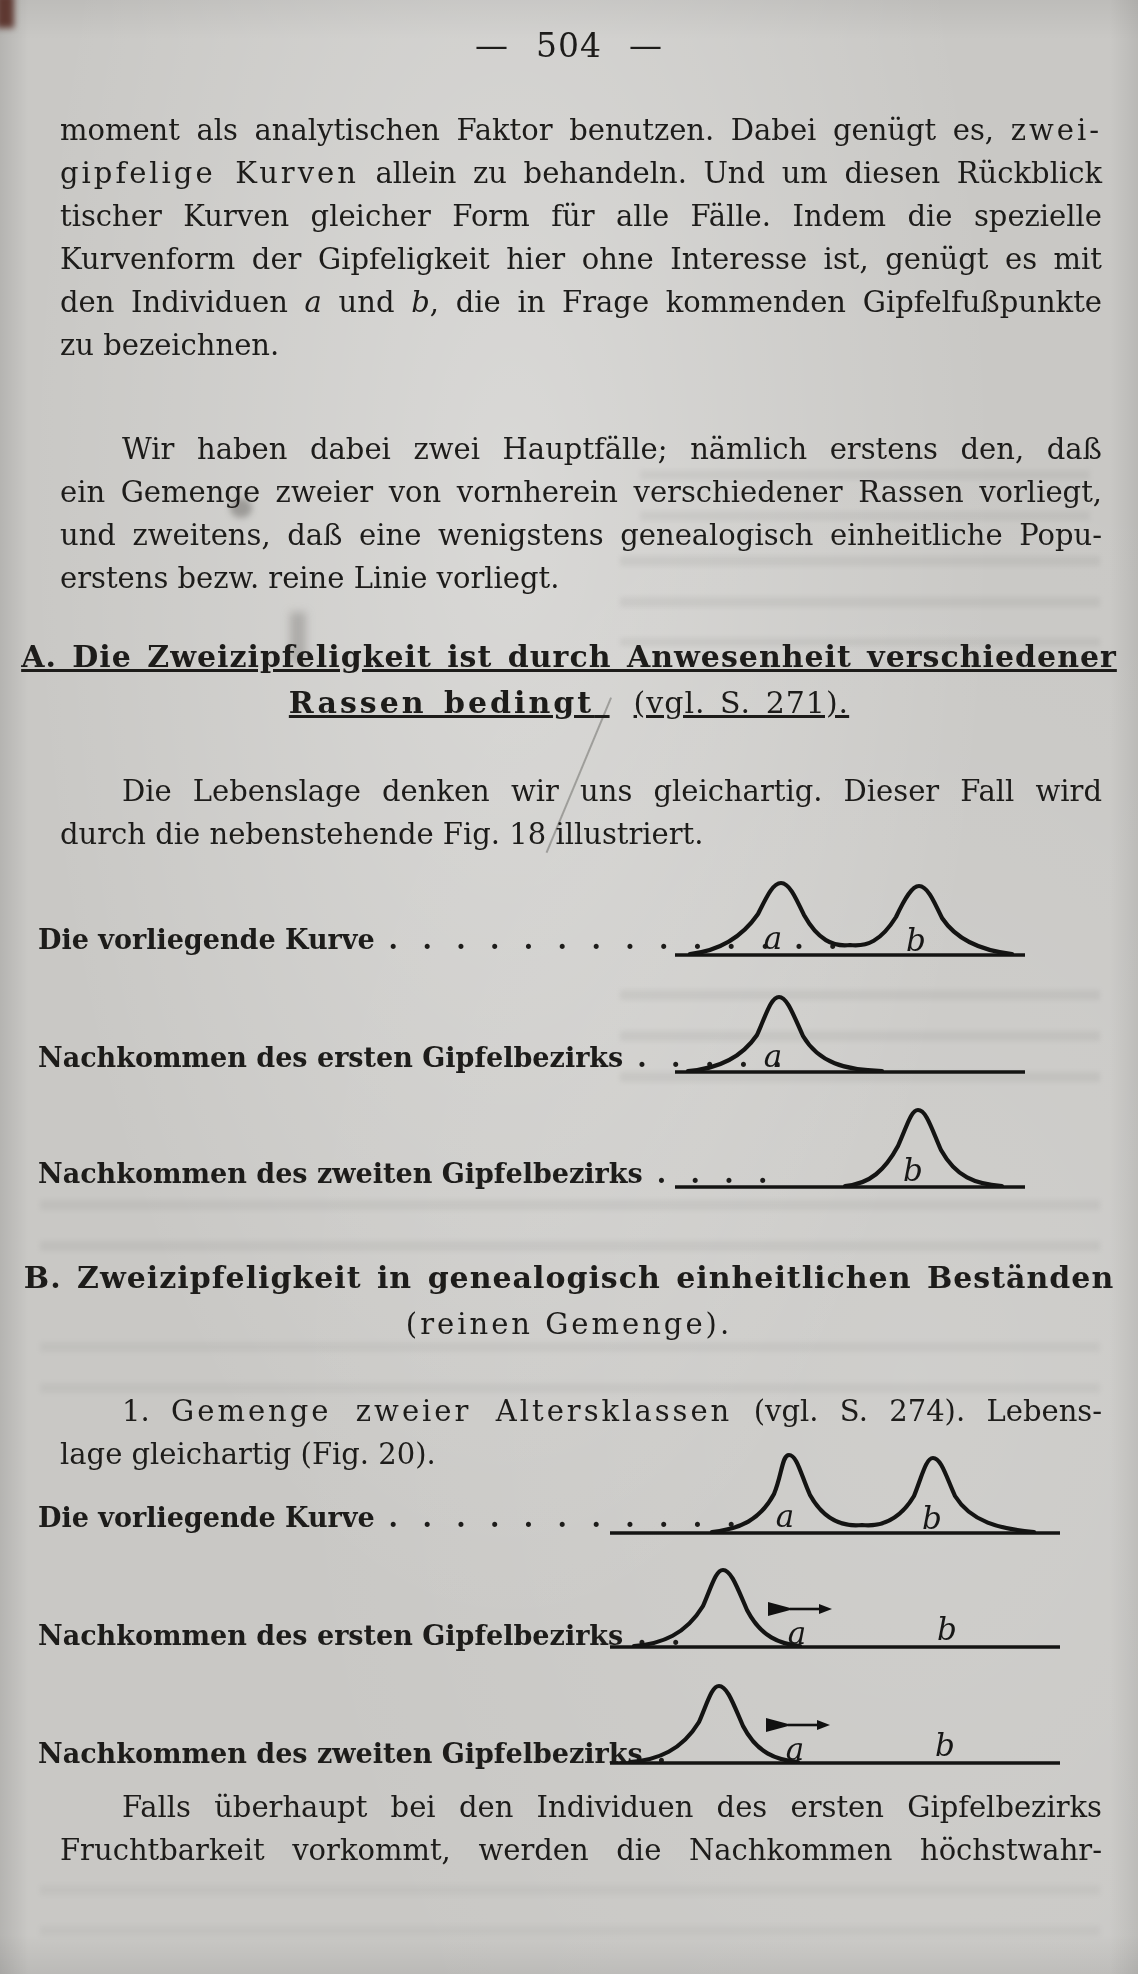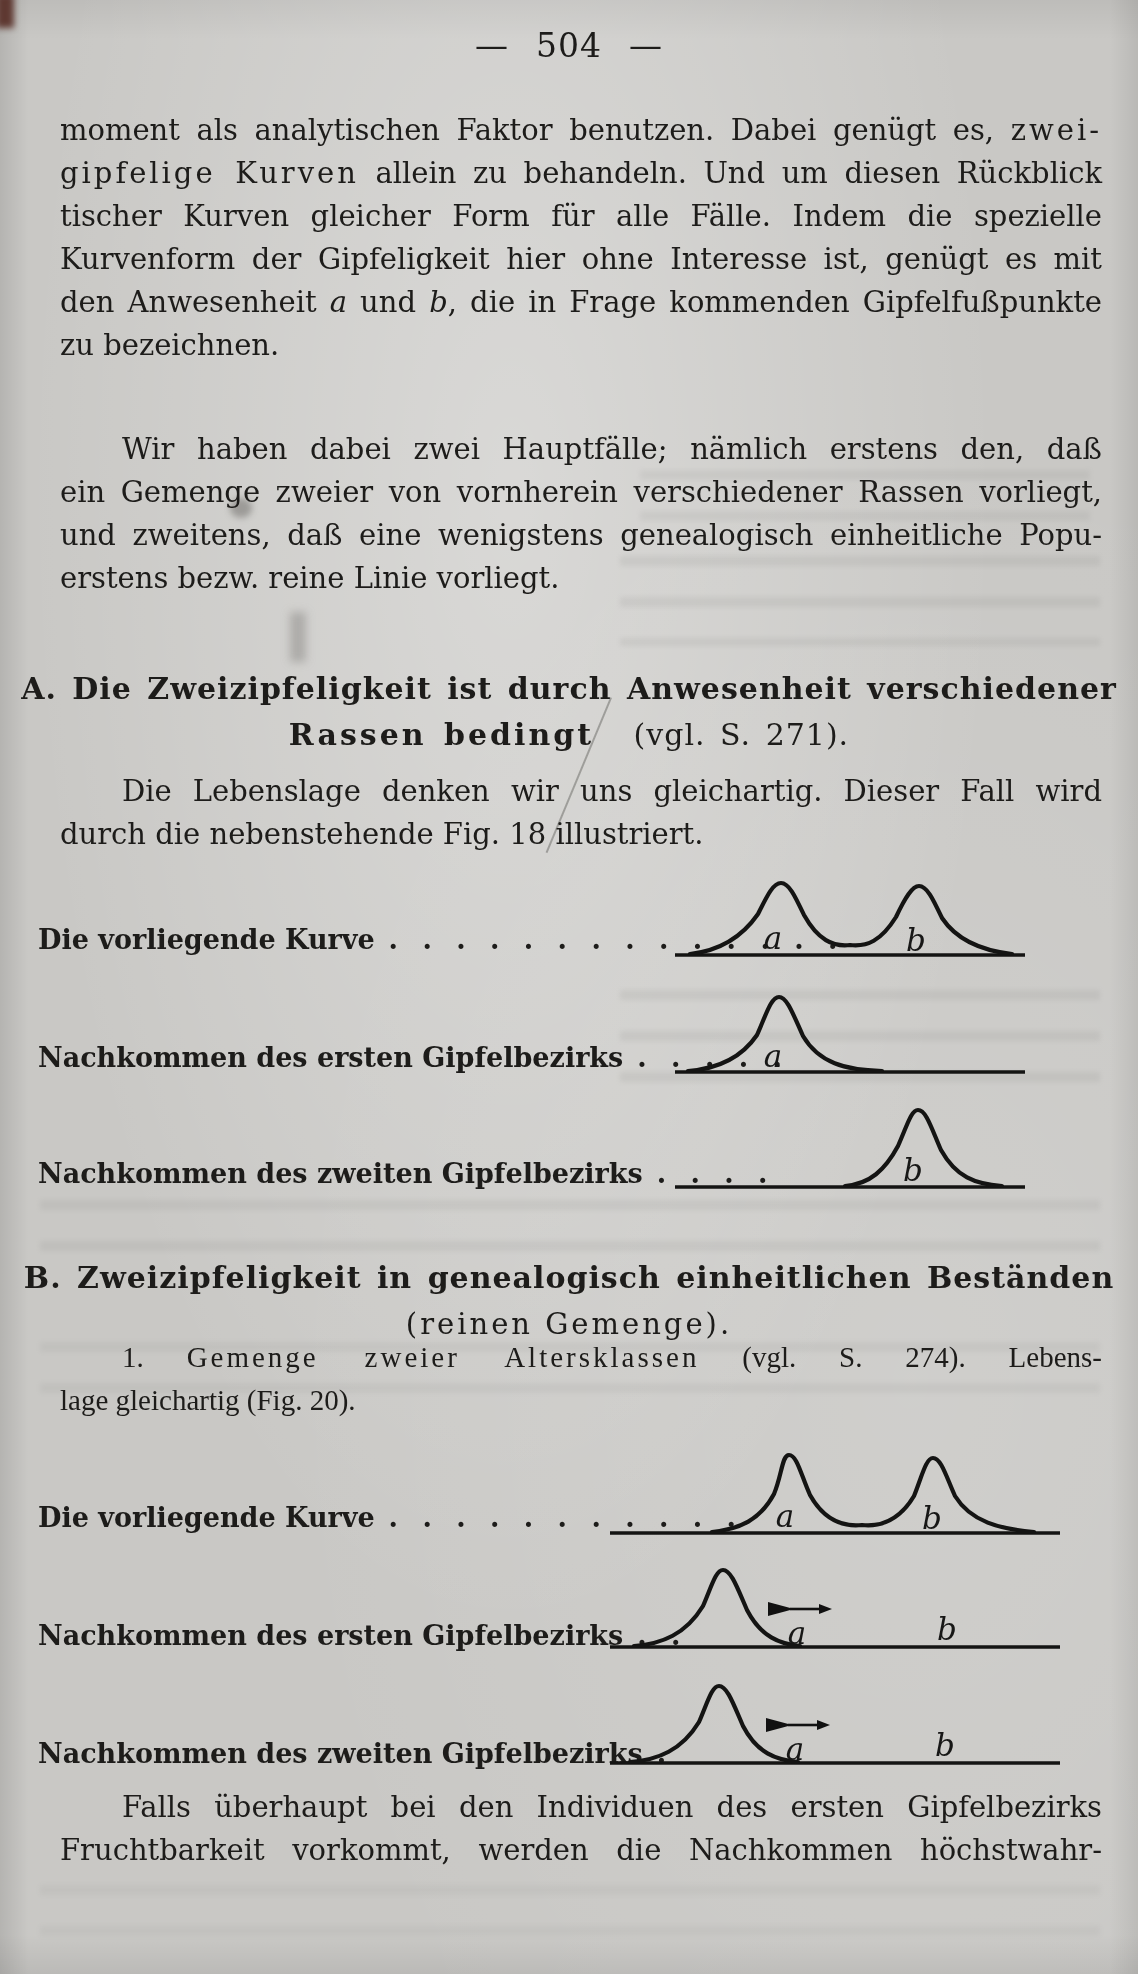--- a/index.html
+++ b/index.html
@@ -76,32 +76,32 @@
     <span>—</span>
     <span>504</span>
     <span>—</span>
   </div>
 
   <div class="para" style="top:109px;">
     <div class="line just"><span>moment als analytischen Faktor benutzen.  Dabei genügt es, </span><span class="gesperrt">zwei-</span></div>
     <div class="line just"><span class="gesperrt">gipfelige Kurven</span><span> allein zu behandeln.  Und um diesen Rückblick</span></div>
     <div class="line just">tischer Kurven gleicher Form für alle Fälle.  Indem die spezielle</div>
     <div class="line just">Kurvenform der Gipfeligkeit hier ohne Interesse ist, genügt es mit</div>
-    <div class="line just"><span>den Anwesenheit </span><span class="it">a</span><span> und </span><span class="it">b</span><span>, die in Frage kommenden Gipfelfußpunkte</span></div>
+    <div class="line just"><span>den Individuen </span><span class="it">a</span><span> und </span><span class="it">b</span><span>, die in Frage kommenden Gipfelfußpunkte</span></div>
     <div class="line">zu bezeichnen.</div>
   </div>
 
   <div class="para" style="top:428px;">
     <div class="line just indent">Wir haben dabei zwei Hauptfälle; nämlich erstens den, daß</div>
     <div class="line just">ein Gemenge zweier von vornherein verschiedener Rassen vorliegt,</div>
     <div class="line just">und zweitens, daß eine wenigstens genealogisch einheitliche Popu-</div>
     <div class="line">erstens bezw. reine Linie vorliegt.</div>
   </div>
 
-  <div class="heading" style="top:666px;">
+  <div class="heading" style="top:634px;text-decoration:underline;">
     <div class="hline">A. Die Zweizipfeligkeit ist durch Anwesenheit verschiedener</div>
     <div class="hline"><span class="gesperrt">Rassen bedingt</span>&nbsp;<span class="hnorm">(vgl. S. 271).</span></div>
   </div>
 
   <div class="para" style="top:770px;">
     <div class="line just indent">Die Lebenslage denken wir uns gleichartig.  Dieser Fall wird</div>
     <div class="line">durch die nebenstehende Fig. 18 illustriert.</div>
   </div>
 
   <div class="figlabel" style="top:922px;"><span>Die vorliegende Kurve</span><span class="dots">. . . . . . . . . . . . . .</span></div>
@@ -124,21 +124,21 @@
     <line class="baseline" x1="20" y1="87" x2="370" y2="87"></line>
     <path class="curve" d="M 190 86 C 215 84 230 70 243 46 C 252 26 256 10 263 10 C 271 10 276 27 286 50 C 301 77 320 84 347 86"></path>
     <text class="cl" x="258" y="81" text-anchor="middle">b</text>
   </svg>
 
   <div class="heading" style="top:1255px;">
     <div class="hline">B. Zweizipfeligkeit in genealogisch einheitlichen Beständen</div>
     <div class="hsub gesperrt">(reinen Gemenge).</div>
   </div>
 
-  <div class="para" style="top:1336px;font-family:Liberation Serif, serif;">
+  <div class="para" style="top:1390px;">
     <div class="line just indent"><span>1.</span>&nbsp;<span class="gesperrt">Gemenge zweier Altersklassen</span>&nbsp;<span>(vgl. S. 274).  Lebens-</span></div>
     <div class="line">lage gleichartig (Fig. 20).</div>
   </div>
 
   <div class="figlabel" style="top:1500px;"><span>Die vorliegende Kurve</span><span class="dots">. . . . . . . . . . .</span></div>
   <svg class="figsvg" style="left:600px;top:1438px;" width="475" height="100" viewBox="0 0 475 100">
     <line class="baseline" x1="10" y1="95" x2="460" y2="95"></line>
     <path class="curve" d="M 112 94 C 140 91 160 82 174 56 C 182 37 182 17 189 17 C 197 17 201 37 210 57 C 224 82 243 89 262 87 C 281 89 299 83 314 58 C 322 38 326 20 333 20 C 341 20 346 38 355 58 C 371 84 400 91 434 94"></path>
     <text class="cl" x="185" y="89" text-anchor="middle">a</text>
     <text class="cl" x="332" y="91" text-anchor="middle">b</text>

